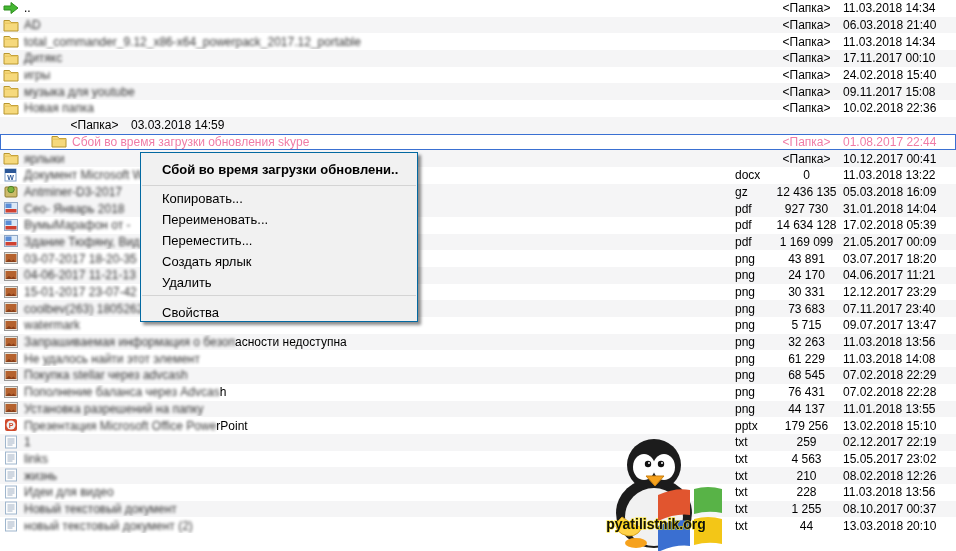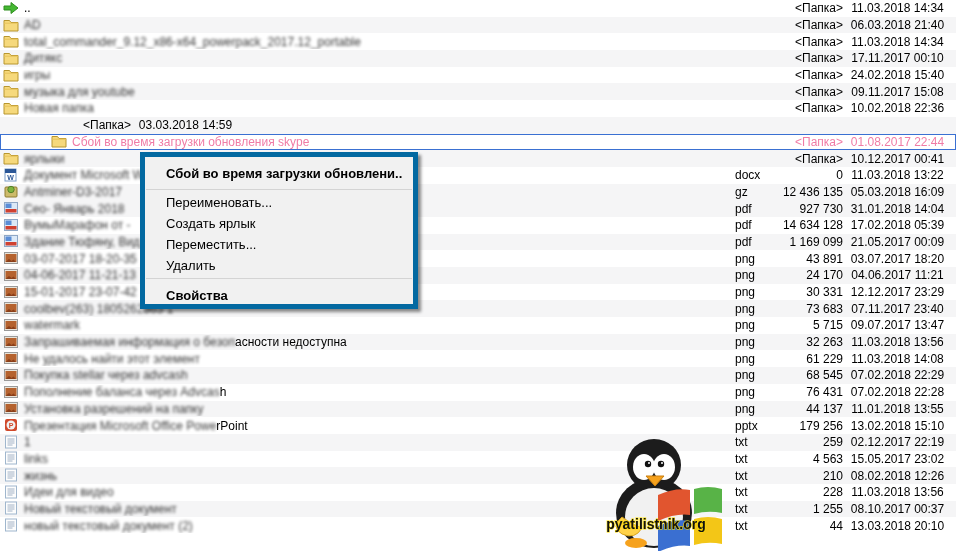--- a/index.html
+++ b/index.html
@@ -12,31 +12,31 @@
   .row.alt { background: #f5f5f6; }
   .row.selected { box-shadow: inset 0 0 0 1px #3a70d2; padding-left: 48px; }
   .row.selected .nm, .row.selected .tail, .row.selected .cell-ext,
   .row.selected .cell-size, .row.selected .cell-date { color: #f07ca6; }
 
   .cell-name { flex: 1 1 auto; min-width: 0; display: flex; align-items: center; overflow: hidden; padding-left: 3px; }
   .icon { width: 17px; height: 15px; flex: 0 0 17px; margin-right: 4px; display: inline-block; }
   .icon svg { width: 16px; height: 14px; display: block; }
   .nm.blurred { filter: blur(1.6px); opacity: .8; }
   .cell-ext  { flex: 0 0 58px;  padding-left: 23px; text-align: left; }
-  .cell-size { flex: 0 0 73px;  text-align: right; }
-  .cell-date { flex: 0 0 113px; text-align: center; padding-right: 4px; }
+  .cell-size { flex: 0 0 73px;  text-align: center; }
+  .cell-date { flex: 0 0 113px; text-align: left; padding-right: 4px; }
 
   
   .context-menu { position: absolute; left: 140px; top: 152px; width: 278px; z-index: 10;
-    background: #f1f1f1; border: 5px solid #0369a1; box-shadow: 3px 3px 3px rgba(0,0,0,.45);
+    background: #f1f1f1; border: 1px solid #0369a1; box-shadow: 3px 3px 3px rgba(0,0,0,.45);
     font-size: 13px; padding: 2px 0; }
   .menu-title { font-weight: bold; padding: 7px 8px 6px 21px; }
   .menu-sep { height: 1px; background: #d4d4d4; margin: 2px 1px; }
   .menu-item { padding: 2px 8px 2px 21px; height: 21px; line-height: 17px; cursor: default; }
-  .menu-props { padding: 6px 8px 7px 21px; font-weight: bold; }
+  .menu-props { padding: 6px 8px 7px 21px; }
 
   
   .watermark { position: absolute; left: 594px; top: 433px; width: 130px; height: 118px; z-index: 5; pointer-events: none; }
 </style>
 </head>
 <body>
 
 <div class="file-list">
     <div class="row">
       <span class="cell-name">
@@ -493,23 +493,24 @@
       <span class="cell-ext">txt</span>
       <span class="cell-size">44</span>
       <span class="cell-date">13.03.2018 20:10</span>
     </div>
   </div>
 
 <div class="context-menu">
   <div class="menu-title">Сбой во время загрузки обновлени..</div>
   <div class="menu-sep"></div>
   <div>
+      <div class="menu-item">Копировать...</div>
       <div class="menu-item">Переименовать...</div>
+      <div class="menu-item">Переместить...</div>
       <div class="menu-item">Создать ярлык</div>
-      <div class="menu-item">Переместить...</div>
       <div class="menu-item">Удалить</div>
     </div>
   <div class="menu-sep"></div>
   <div class="menu-item menu-props">Свойства</div>
 </div>
 
 <svg class="watermark" viewBox="0 0 130 118">
   <g>
     <ellipse cx="60" cy="80" rx="38" ry="35" fill="#1c1c1c"></ellipse>
     <ellipse cx="60" cy="32" rx="27" ry="26" fill="#1c1c1c"></ellipse>

